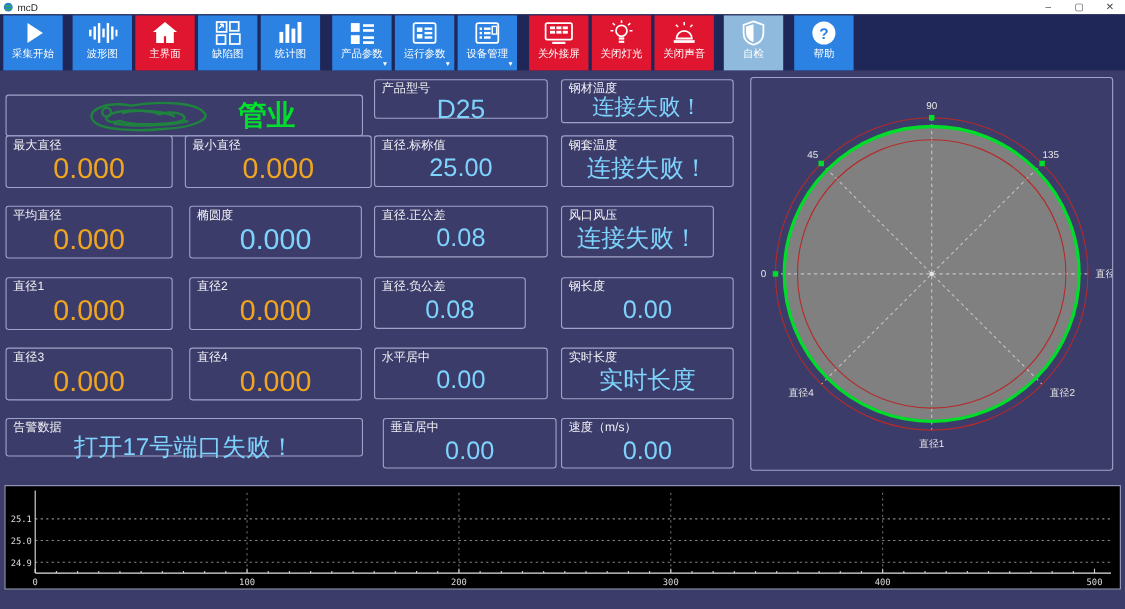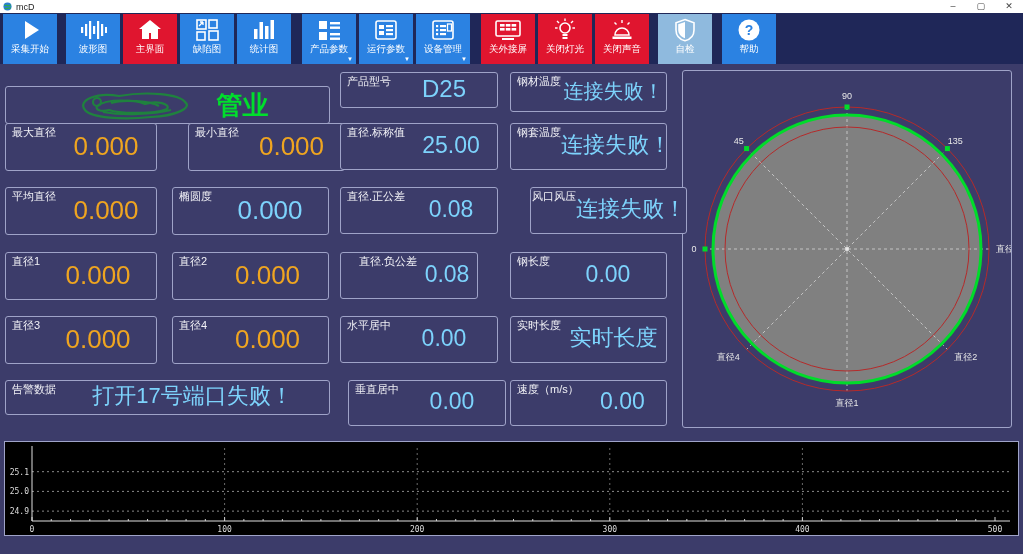--- a/index.html
+++ b/index.html
@@ -19,21 +19,21 @@
         align-items:center;justify-content:flex-end;cursor:pointer;flex:none;}
   .tbtn.blue{background:#2b82e2;}
   .tbtn.red{background:#e0152f;}
   .tbtn.lightblue{background:#8fbade;}
   .ticon{height:30px;display:flex;align-items:center;justify-content:center;margin-top:2px;}
   .tlabel{font-size:9.5px;color:#fff;margin-bottom:8px;white-space:nowrap;}
   .tdrop{position:absolute;right:3px;bottom:2px;font-size:6px;color:#fff;line-height:6px;}
   
   #main{position:absolute;left:0;top:64px;width:1023px;height:490px;}
   .field{position:absolute;border:1px solid #9fa3c8;border-radius:3px;background:#3c3c6a;
-         display:flex;flex-direction:row;}
+         display:flex;flex-direction:column;}
   .flabel{font-size:11px;color:#f2f2f7;padding:2px 0 0 6px;line-height:13px;white-space:nowrap;}
   .fvalue{flex:1;display:flex;align-items:center;justify-content:center;font-weight:400;
           line-height:1;padding-bottom:3px;white-space:nowrap;}
   .val-orange{color:#efa520;}
   .val-green{color:#7dd3fc;}
   #logo-box{position:absolute;left:5px;top:22px;width:325px;height:38px;border:1px solid #9fa3c8;
             border-radius:3px;display:flex;align-items:center;justify-content:center;}
   #logo-text{color:#00df2c;font-size:26px;font-weight:bold;}
   #polar-panel{position:absolute;left:682px;top:6px;width:330px;height:358px;border:1px solid #9fa3c8;
                border-radius:3px;}
@@ -345,21 +345,21 @@
           <text x="412.2" y="90" text-anchor="middle" font-size="8" fill="#ddd" font-family="DejaVu Sans Mono,monospace">200</text>
           <text x="604.8" y="90" text-anchor="middle" font-size="8" fill="#ddd" font-family="DejaVu Sans Mono,monospace">300</text>
           <text x="797.4" y="90" text-anchor="middle" font-size="8" fill="#ddd" font-family="DejaVu Sans Mono,monospace">400</text>
           <text x="990" y="90" text-anchor="middle" font-size="8" fill="#ddd" font-family="DejaVu Sans Mono,monospace">500</text>
         </svg>
     </div>
   <div class="field" style="left: 5px; top: 59px; width: 152px; height: 48px;">
         <div class="flabel">最大直径</div>
         <div class="fvalue val-orange" style="font-size:26px">0.000</div>
       </div>
-      <div class="field" style="left: 188px; top: 59px; width: 157px; height: 48px;">
+      <div class="field" style="left: 168px; top: 59px; width: 170px; height: 48px;">
         <div class="flabel">最小直径</div>
         <div class="fvalue val-orange" style="font-size:26px">0.000</div>
       </div>
       <div class="field" style="left: 5px; top: 123px; width: 152px; height: 48px;">
         <div class="flabel">平均直径</div>
         <div class="fvalue val-orange" style="font-size:26px">0.000</div>
       </div>
       <div class="field" style="left: 172px; top: 123px; width: 157px; height: 48px;">
         <div class="flabel">椭圆度</div>
         <div class="fvalue val-green" style="font-size:26px">0.000</div>
@@ -389,41 +389,41 @@
         <div class="fvalue val-green" style="font-size:24px">D25</div>
       </div>
       <div class="field" style="left: 340px; top: 59px; width: 158px; height: 47px;">
         <div class="flabel">直径.标称值</div>
         <div class="fvalue val-green" style="font-size:23px">25.00</div>
       </div>
       <div class="field" style="left: 340px; top: 123px; width: 158px; height: 47px;">
         <div class="flabel">直径.正公差</div>
         <div class="fvalue val-green" style="font-size:23px">0.08</div>
       </div>
-      <div class="field" style="left: 340px; top: 188px; width: 138px; height: 47px; padding-left: 12px;">
+      <div class="field" style="left: 340px; top: 188px; width: 138px; height: 47px;">
         <div class="flabel">直径.负公差</div>
         <div class="fvalue val-green" style="font-size:23px">0.08</div>
       </div>
       <div class="field" style="left: 340px; top: 252px; width: 158px; height: 47px;">
         <div class="flabel">水平居中</div>
         <div class="fvalue val-green" style="font-size:23px">0.00</div>
       </div>
       <div class="field" style="left: 340px; top: 316px; width: 158px; height: 46px; margin-left: 8px;">
         <div class="flabel">垂直居中</div>
         <div class="fvalue val-green" style="font-size:23px">0.00</div>
       </div>
       <div class="field" style="left: 510px; top: 8px; width: 157px; height: 40px;">
         <div class="flabel">钢材温度</div>
         <div class="fvalue val-green" style="font-size:20px">连接失败！</div>
       </div>
       <div class="field" style="left: 510px; top: 59px; width: 157px; height: 47px;">
         <div class="flabel">钢套温度</div>
         <div class="fvalue val-green" style="font-size:22px">连接失败！</div>
       </div>
-      <div class="field" style="left: 530px; top: 123px; width: 157px; height: 47px; justify-content: flex-end;">
+      <div class="field" style="left: 510px; top: 123px; width: 139px; height: 47px; justify-content: flex-end;">
         <div class="flabel">风口风压</div>
         <div class="fvalue val-green" style="font-size:22px">连接失败！</div>
       </div>
       <div class="field" style="left: 510px; top: 188px; width: 157px; height: 47px;">
         <div class="flabel">钢长度</div>
         <div class="fvalue val-green" style="font-size:23px">0.00</div>
       </div>
       <div class="field" style="left: 510px; top: 252px; width: 157px; height: 47px;">
         <div class="flabel">实时长度</div>
         <div class="fvalue val-green" style="font-size:22px">实时长度</div>

